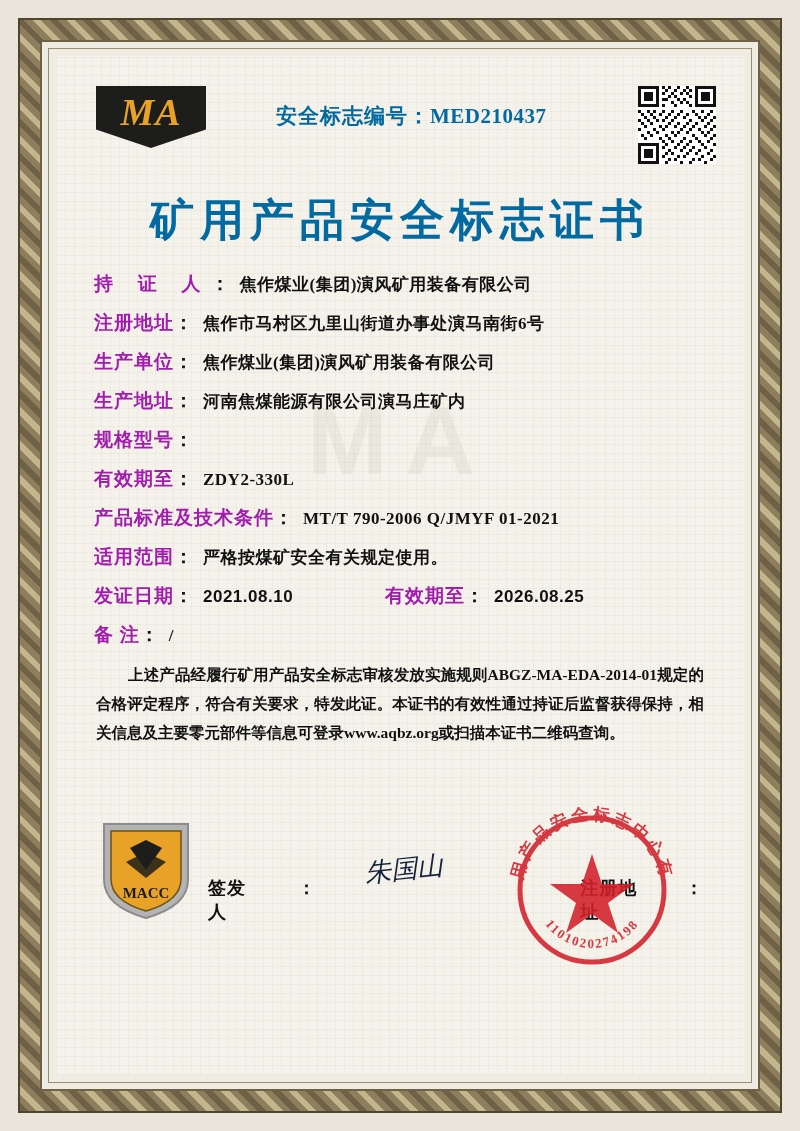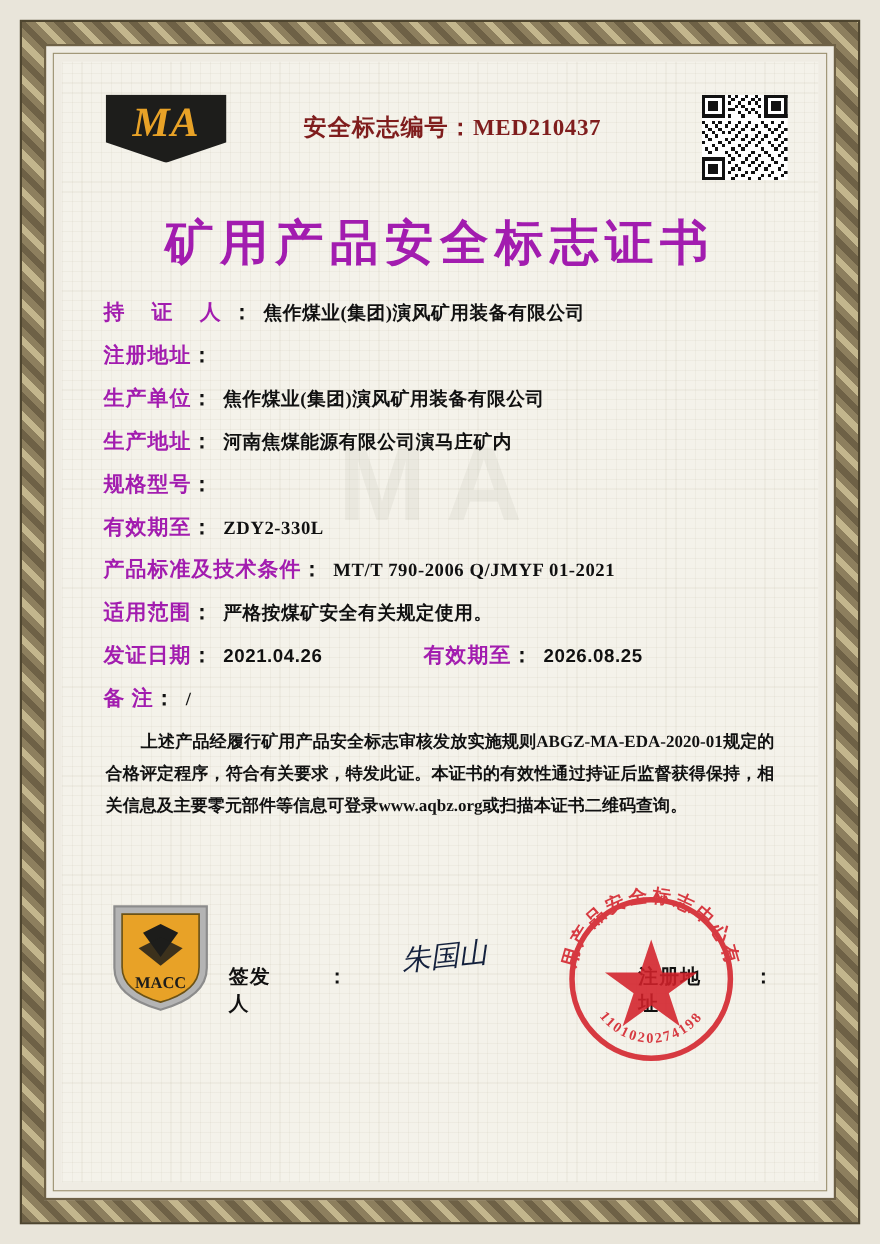--- a/index.html
+++ b/index.html
@@ -63,35 +63,35 @@
     clip-path:polygon(0 0,100% 0,100% 70%,50% 100%,0 70%);
     display:flex;align-items:center;justify-content:center;
   }
   .ma-logo span{
     color:#e8a227;font-size:38px;font-weight:bold;font-style:italic;
     letter-spacing:1px;line-height:1;margin-bottom:10px;
     font-family:"Liberation Serif",serif;
   }
   .cert-no{
     position:absolute;left:220px;top:46px;
-    font-size:21px;color:#7f1d1d;font-weight:bold;
+    font-size:21px;color:#0369a1;font-weight:bold;
     letter-spacing:1px;
     font-family:"Liberation Serif",serif;
   }
   .cert-no .num{font-family:"Liberation Serif",serif;letter-spacing:.5px;}
   .qr{
     position:absolute;right:28px;top:30px;
     width:78px;height:78px;
   }
   .qr svg{display:block;}
   
   .title{
     position:absolute;left:0;right:0;top:135px;
     text-align:center;
-    font-size:44px;font-weight:bold;color:#a21caf;
+    font-size:44px;font-weight:bold;color:#0369a1;
     letter-spacing:6px;
     font-family:"Liberation Serif",serif;
   }
   
   .fields{
     position:absolute;left:38px;right:38px;top:215px;
   }
   .row{
     display:flex;align-items:baseline;
     margin-bottom:13px;
@@ -341,20 +341,21 @@
 
       <div class="row">
         <span class="lbl sp">持 证 人</span>
         <span class="colon">：</span>
         <span class="val">焦作煤业(集团)演风矿用装备有限公司</span>
       </div>
 
       <div class="row">
         <span class="lbl">注册地址</span>
         <span class="colon">：</span>
+        <span class="val">焦作市马村区九里山街道办事处演马南街6号</span>
       </div>
 
       <div class="row">
         <span class="lbl">生产单位</span>
         <span class="colon">：</span>
         <span class="val">焦作煤业(集团)演风矿用装备有限公司</span>
       </div>
 
       <div class="row">
         <span class="lbl">生产地址</span>
@@ -382,38 +383,38 @@
       <div class="row">
         <span class="lbl">适用范围</span>
         <span class="colon">：</span>
         <span class="val">严格按煤矿安全有关规定使用。</span>
       </div>
 
       <div class="row-split">
         <span class="half">
           <span class="lbl">发证日期</span>
           <span class="colon">：</span>
-          <span class="val">2021.04.26</span>
+          <span class="val">2021.08.10</span>
         </span>
         <span class="half second">
           <span class="lbl">有效期至</span>
           <span class="colon">：</span>
           <span class="val">2026.08.25</span>
         </span>
       </div>
 
       <div class="row">
         <span class="lbl" style="letter-spacing:1px;">备    注</span>
         <span class="colon">：</span>
         <span class="val">/</span>
       </div>
 
     </div>
 
-    <div class="para">上述产品经履行矿用产品安全标志审核发放实施规则ABGZ-MA-EDA-2020-01规定的合格评定程序，符合有关要求，特发此证。本证书的有效性通过持证后监督获得保持，相关信息及主要零元部件等信息可登录www.aqbz.org或扫描本证书二维码查询。</div>
+    <div class="para">上述产品经履行矿用产品安全标志审核发放实施规则ABGZ-MA-EDA-2014-01规定的合格评定程序，符合有关要求，特发此证。本证书的有效性通过持证后监督获得保持，相关信息及主要零元部件等信息可登录www.aqbz.org或扫描本证书二维码查询。</div>
 
     <div class="shield">
       <svg width="92" height="104" viewBox="0 0 92 104" aria-hidden="true">
         <path d="M4 6 H88 V62 Q88 88 46 100 Q4 88 4 62 Z" fill="#b4b4b4" stroke="#8c8c8c" stroke-width="2"></path>
         <path d="M11 13 H81 V61 Q81 83 46 93 Q11 83 11 61 Z" fill="#e8a227" stroke="#6b5216" stroke-width="1.5"></path>
         <path d="M30 30 l16 -8 16 8 -16 22 z" fill="#1d1d1b"></path>
         <path d="M26 44 l20 -10 20 10 -20 16 z" fill="#1d1d1b" opacity=".85"></path>
         <text x="46" y="80" font-family="Liberation Serif, serif" font-size="15" font-weight="bold" fill="#1d1d1b" text-anchor="middle">MACC</text>
       </svg>
     </div>

